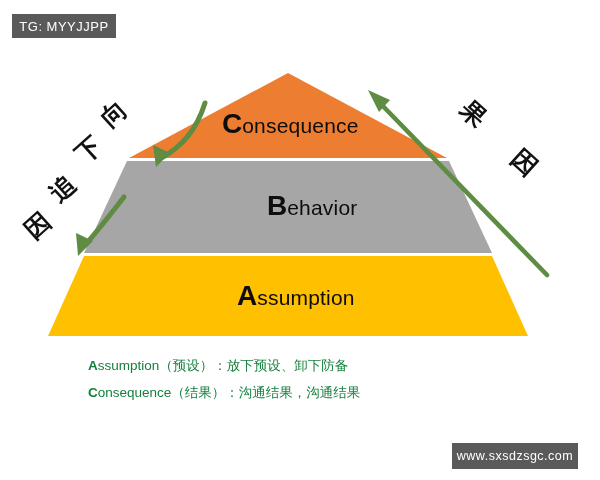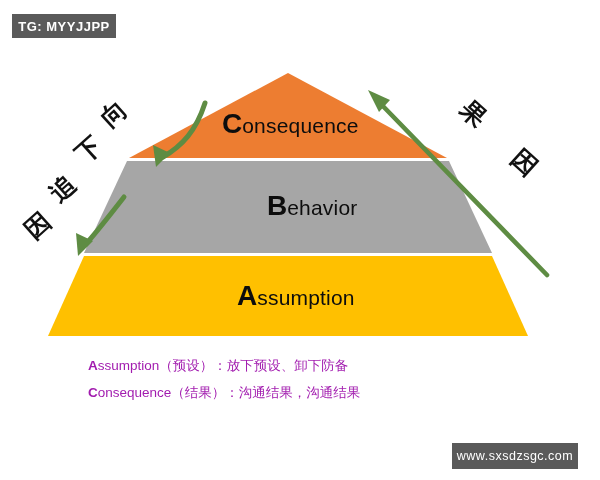--- a/index.html
+++ b/index.html
@@ -33,21 +33,21 @@
     justify-content: center;
     letter-spacing: 0.5px;
     white-space: nowrap;
   }
   #tg-badge {
     left: 12px;
     top: 14px;
     width: 104px;
     height: 24px;
     font-size: 13px;
-    font-weight: 700;
+    font-weight: 400;
   }
   #site-badge {
     left: 452px;
     top: 443px;
     width: 126px;
     height: 26px;
     font-size: 12.5px;
     font-weight: 400;
   }
 
@@ -107,21 +107,21 @@
 
   
   #legend {
     position: absolute;
     left: 88px;
     top: 352px;
     width: 420px;
   }
   .legend-line {
     font-size: 13.5px;
-    color: #a21caf;
+    color: #15803d;
     line-height: 27px;
     white-space: nowrap;
     font-family: "DejaVu Sans", "Liberation Sans", sans-serif;
   }
   .legend-line .cap {
     font-size: 14.5px;
     font-weight: 700;
   }
   .legend-line .en {
     font-family: "Liberation Sans", sans-serif;

